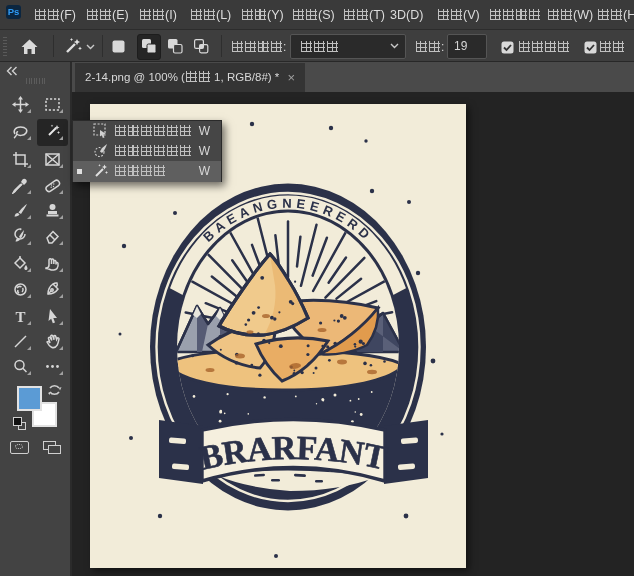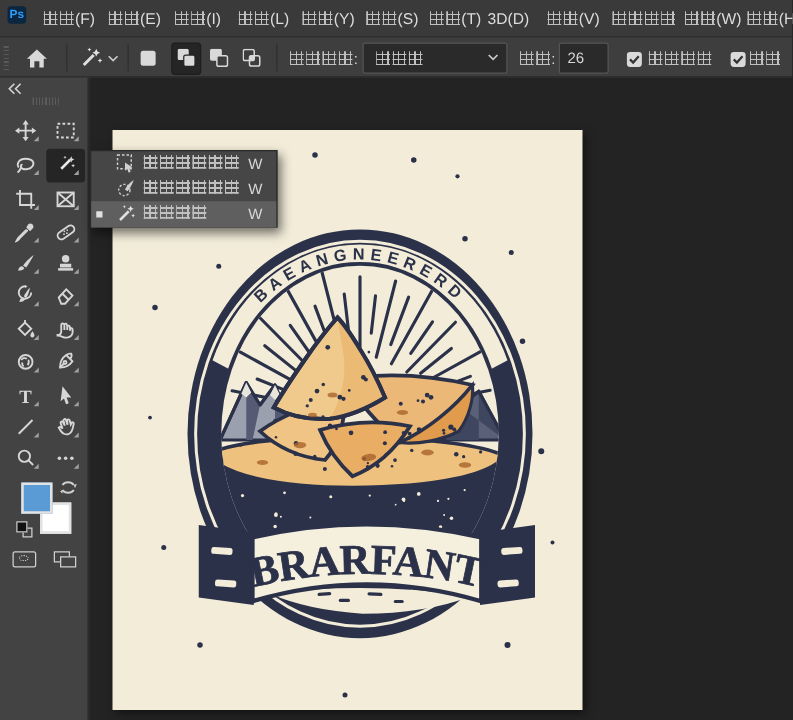--- a/index.html
+++ b/index.html
@@ -86,21 +86,21 @@
         <rect x="5.6" y="5.6" width="3.8" height="3.8" fill="#d9d9d9"></rect>
       </svg>
   <div class="vsep" style="left:221px"></div>
   <div class="abs" style="left:231px;top:10px"><i class="z"></i><i class="z"></i><i class="z"></i><i class="z"></i>:</div>
   <div class="abs" style="left:290px;top:4px;width:116px;height:25px;background:#2a2a2a;border:1px solid #555;border-radius:2px"></div>
   <div class="abs" style="left:300px;top:10px"><i class="z"></i><i class="z"></i><i class="z"></i></div>
   <svg class="abs" style="left:390px;top:13px" width="9" height="6" viewBox="0 0 9 6">
         <path d="M1,1 L4.5,4.5 L8,1" stroke="#c9c9c9" stroke-width="1.4" fill="none"></path>
       </svg>
   <div class="abs" style="left:415px;top:10px"><i class="z"></i><i class="z"></i>:</div>
-  <div class="abs" style="left:447px;top:4px;width:40px;height:25px;background:#2a2a2a;border:1px solid #555;border-radius:2px;padding:4px 0 0 6px;font-size:12px">26</div>
+  <div class="abs" style="left:447px;top:4px;width:40px;height:25px;background:#2a2a2a;border:1px solid #555;border-radius:2px;padding:4px 0 0 6px;font-size:12px">19</div>
   <svg class="abs" style="left:501px;top:11px" width="13" height="13">
         <rect x="0.5" y="0.5" width="12" height="12" rx="2.5" fill="#d9d9d9"></rect>
         <path d="M3,6.5 L5.5,9 L10,4" stroke="#333" stroke-width="1.8" fill="none"></path>
       </svg>
   <div class="abs" style="left:518px;top:10px"><i class="z"></i><i class="z"></i><i class="z"></i><i class="z"></i></div>
   <svg class="abs" style="left:584px;top:11px" width="13" height="13">
         <rect x="0.5" y="0.5" width="12" height="12" rx="2.5" fill="#d9d9d9"></rect>
         <path d="M3,6.5 L5.5,9 L10,4" stroke="#333" stroke-width="1.8" fill="none"></path>
       </svg>
   <div class="abs" style="left:599px;top:10px"><i class="z"></i><i class="z"></i></div>
@@ -251,20 +251,23 @@
   <svg class="abs" style="left:47px;top:321px" width="16" height="14" viewBox="0 0 16 14">
         <path d="M3,5 C5,2 10,2 12,5 M12,9 C10,12 5,12 3,9" stroke="#cfcfcf" stroke-width="1.6" fill="none"></path>
         <path d="M12,5 L14.5,4 L13,7.5 Z M3,9 L1,10 L3,12 Z" fill="#cfcfcf"></path>
       </svg>
   <div class="abs" style="left:18px;top:360px;width:8px;height:8px;border:1.5px solid #cfcfcf;background:#434343"></div>
   <div class="abs" style="left:13px;top:355px;width:9px;height:9px;background:#111;border:1px solid #cfcfcf"></div>
   <div class="abs" style="left:10px;top:379px;width:19px;height:13px;border:1.5px solid #cfcfcf;border-radius:2px"></div>
   <div class="abs" style="left:14.5px;top:382px;width:8px;height:5px;border:1.5px dotted #cfcfcf;border-radius:50%"></div>
   <div class="abs" style="left:43px;top:379px;width:13px;height:9px;border:1.5px solid #cfcfcf"></div>
   <div class="abs" style="left:48px;top:383px;width:13px;height:9px;border:1.5px solid #cfcfcf;background:#434343"></div>
+</div>
+<div id="tabbar" class="abs">
+  <div id="tab">2-14.png @ 100% (<i class="z"></i><i class="z"></i> 1, RGB/8#) * <span class="x">×</span></div>
 </div>
 <div id="canvas" class="abs">
   <div id="doc">
 <svg width="376" height="464" viewBox="0 0 376 464" style="position:absolute;left:0;top:0">
  <defs>
   <clipPath id="inner">
               <ellipse cx="198" cy="243" rx="111" ry="134.5"></ellipse>
             </clipPath>
   <clipPath id="wedge">
               <path d="M198,247 L-67,106 L-67,-220 L463,-220 L463,106 Z"></path>

